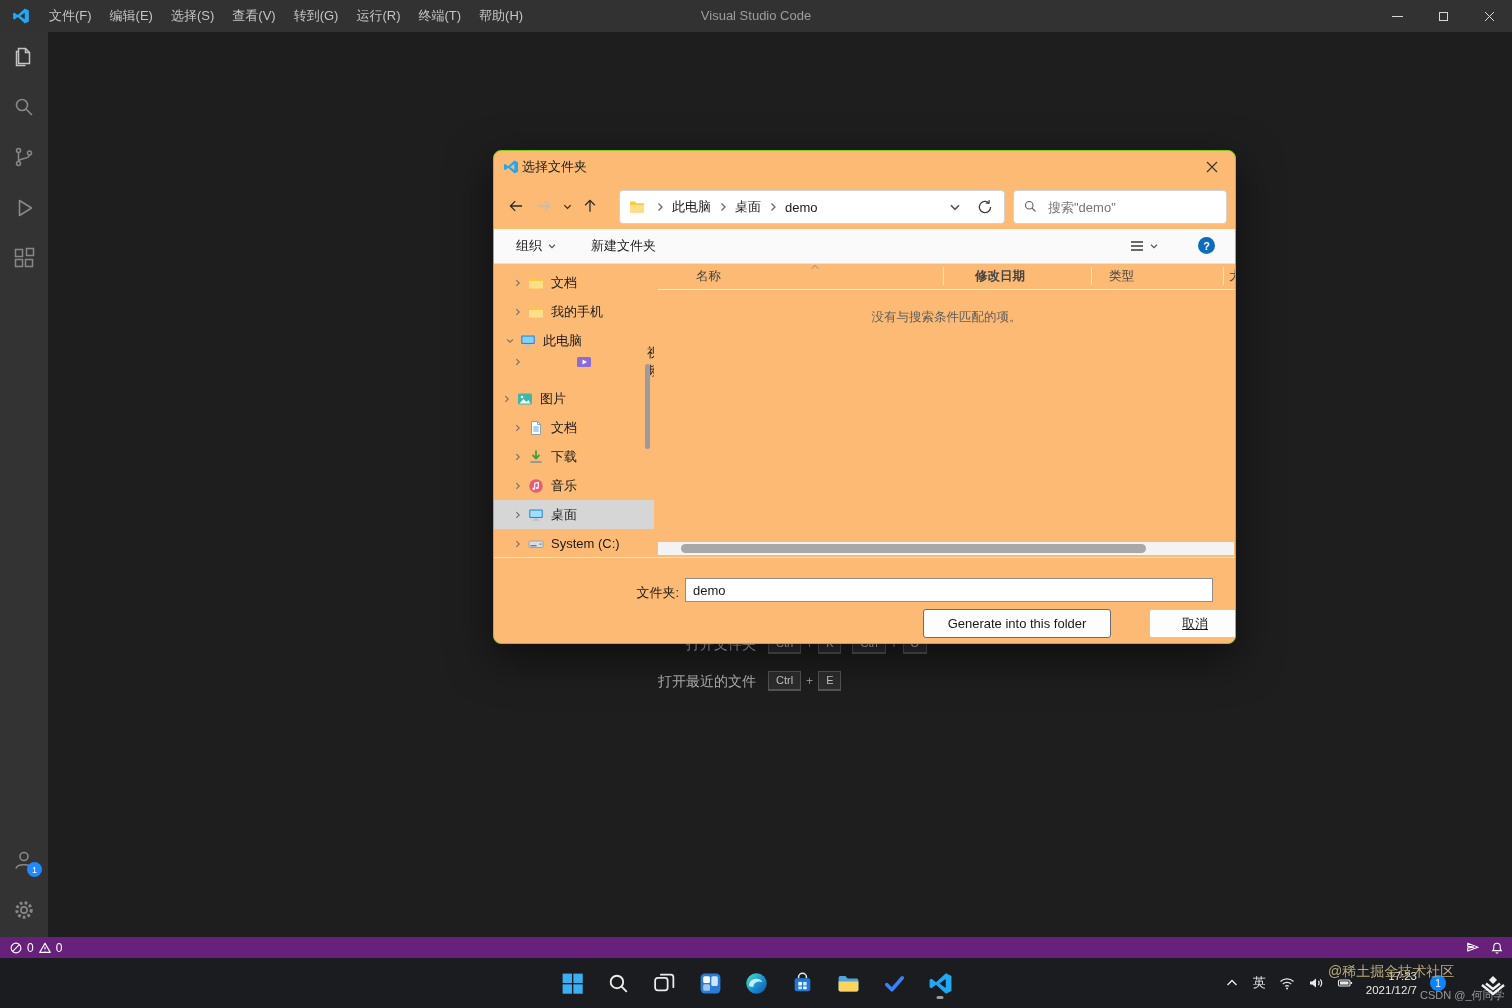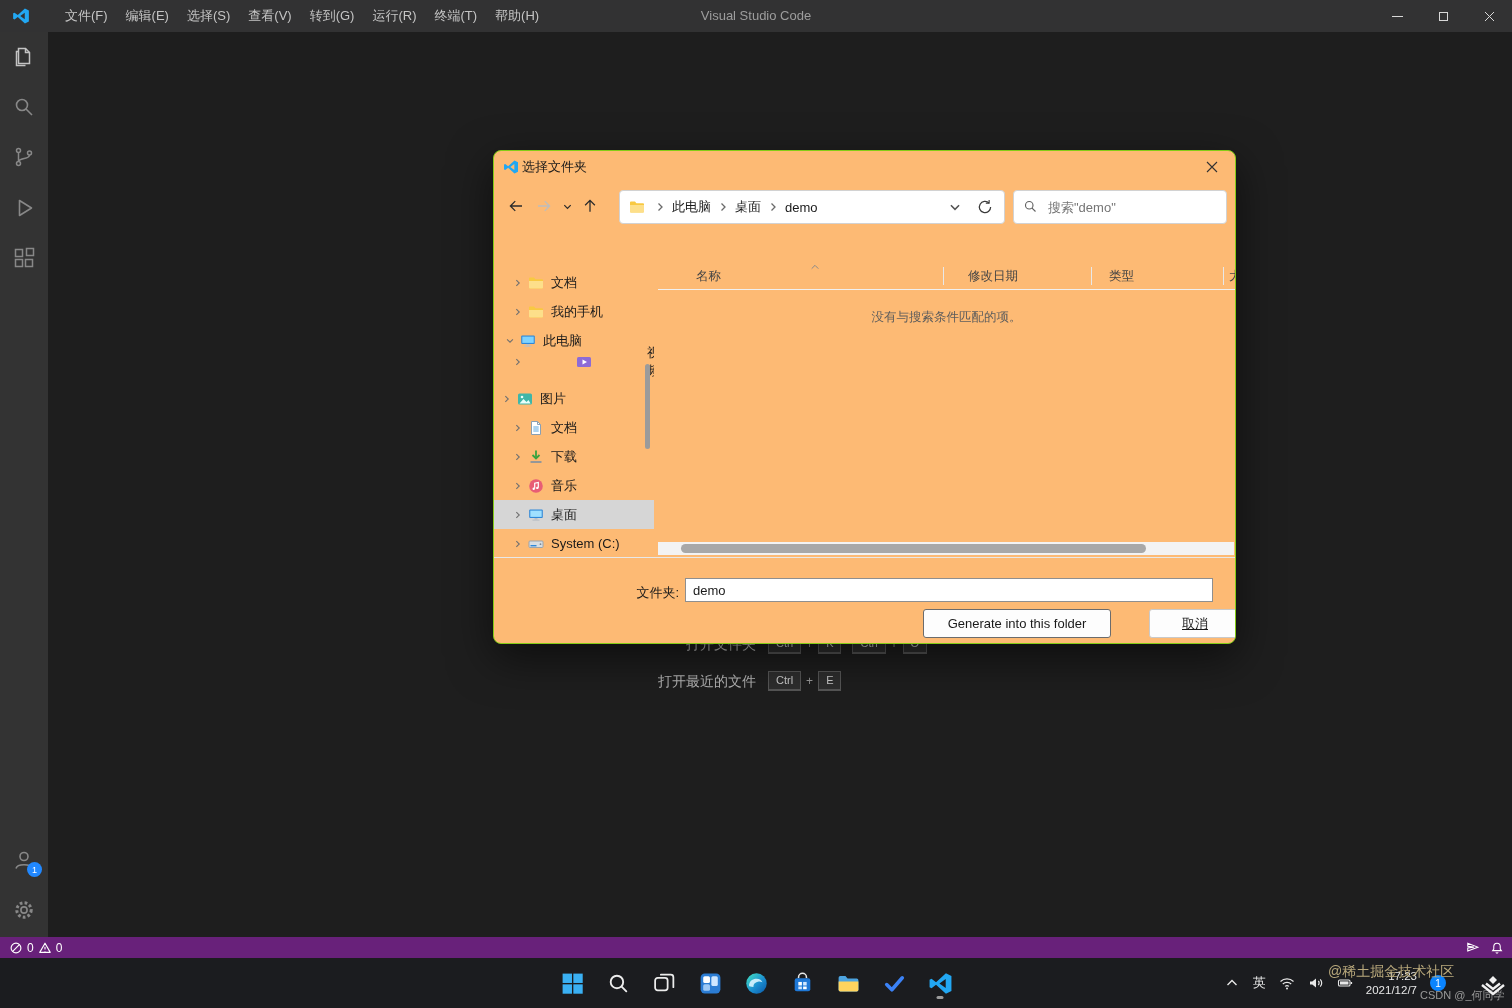--- a/index.html
+++ b/index.html
@@ -3,21 +3,21 @@
 <meta charset="utf-8">
 <style>
   html,body{margin:0;padding:0;background:#000;}
   body{font-family:"Liberation Sans","DejaVu Sans",sans-serif;}
   #screen{position:relative;width:1512px;height:1008px;overflow:hidden;background:#1e1e1e;}
   svg{display:block;}
 
   
   #titlebar{position:absolute;left:0;top:0;width:1512px;height:32px;background:#323233;color:#c5c5c5;font-size:13px;z-index:5;}
   #vscode-logo-tb{position:absolute;left:12px;top:7px;width:18px;height:18px;}
-  #menubar{position:absolute;left:56px;top:0;height:24px;display:flex;}
+  #menubar{position:absolute;left:40px;top:0;height:24px;display:flex;}
   .menu-item{padding:0 9px;line-height:32px;cursor:default;}
   #win-title{position:absolute;left:0;right:0;top:0;text-align:center;line-height:32px;color:#9d9d9d;pointer-events:none;}
   .win-ctl{position:absolute;top:0;width:46px;height:32px;display:flex;align-items:center;justify-content:center;color:#d8d8d8;}
 
   
   #activitybar{position:absolute;left:0;top:32px;width:48px;height:905px;background:#333333;z-index:5;}
   .act-item{position:absolute;left:12px;width:24px;height:24px;color:#888888;}
   .act-badge{position:absolute;right:-6px;bottom:-5px;width:15px;height:15px;border-radius:50%;background:#2188ff;color:#fff;font-size:9px;display:flex;align-items:center;justify-content:center;}
 
   
@@ -277,20 +277,40 @@
 
       <div id="search-box">
         <svg id="search-mag" viewBox="0 0 24 24" fill="none" stroke="currentColor" stroke-width="1.8">
             <circle cx="10" cy="10" r="6"></circle>
             <path d="M14.5 14.5 20 20"></path>
           </svg>
         <input placeholder="搜索&quot;demo&quot;" style="">
       </div>
     </div>
 
+    <div id="dlg-toolbar">
+      <div class="tbr-btn" style="margin-left:22px;">
+        <span>组织</span>
+        <svg class="dd-chev" viewBox="0 0 12 12" fill="none" stroke="currentColor" stroke-width="1.4">
+            <path d="M2.5 4.5 6 8l3.5-3.5"></path>
+          </svg>
+      </div>
+      <div class="tbr-btn" style="margin-left:34px;">
+        <span>新建文件夹</span>
+      </div>
+      <div id="view-btn">
+        <svg width="16" height="16" viewBox="0 0 16 16" fill="none" stroke="currentColor" stroke-width="1.4">
+            <path d="M2 4h12M2 8h12M2 12h12"></path>
+          </svg>
+        <svg class="dd-chev" viewBox="0 0 12 12" fill="none" stroke="currentColor" stroke-width="1.4">
+            <path d="M2.5 4.5 6 8l3.5-3.5"></path>
+          </svg>
+      </div>
+      <div id="help-btn">?</div>
+    </div>
 
     <div id="dlg-body">
 
       <div id="tree">
         <div class="trow ind-a" style="top:5px;">
           <svg class="chev" viewBox="0 0 12 12" fill="none" stroke="currentColor" stroke-width="1.3">
               <path d="M4 2.5 7.5 6 4 9.5"></path>
             </svg>
           <svg class="ti" viewBox="0 0 16 16">
               <path fill="#f8c942" d="M1 3.5a1 1 0 0 1 1-1h4l1.4 1.8H14a1 1 0 0 1 1 1v7.2a1 1 0 0 1-1 1H2a1 1 0 0 1-1-1z"></path>
@@ -400,21 +420,21 @@
         </div>
         <div id="tree-scroll"></div>
       </div>
 
       <div id="flist">
         <div id="fhead">
           <svg id="sort-caret" viewBox="0 0 12 8" fill="none" stroke="currentColor" stroke-width="1.2">
               <path d="M2 6 6 2l4 4"></path>
             </svg>
           <span class="fcol" style="left:38px;">名称</span>
-          <span class="fcol" style="left:310px;">修改日期</span>
+          <span class="fcol" style="left:317px;font-weight:bold;">修改日期</span>
           <span class="fcol" style="left:451px;">类型</span>
           <span class="fcol" style="left:571px;">大小</span>
           <div class="fsep" style="left:285px;"></div>
           <div class="fsep" style="left:433px;"></div>
           <div class="fsep" style="left:565px;"></div>
         </div>
         <div id="empty-msg">没有与搜索条件匹配的项。</div>
         <div id="hscroll-track">
           <div id="hscroll-thumb"></div>
         </div>

